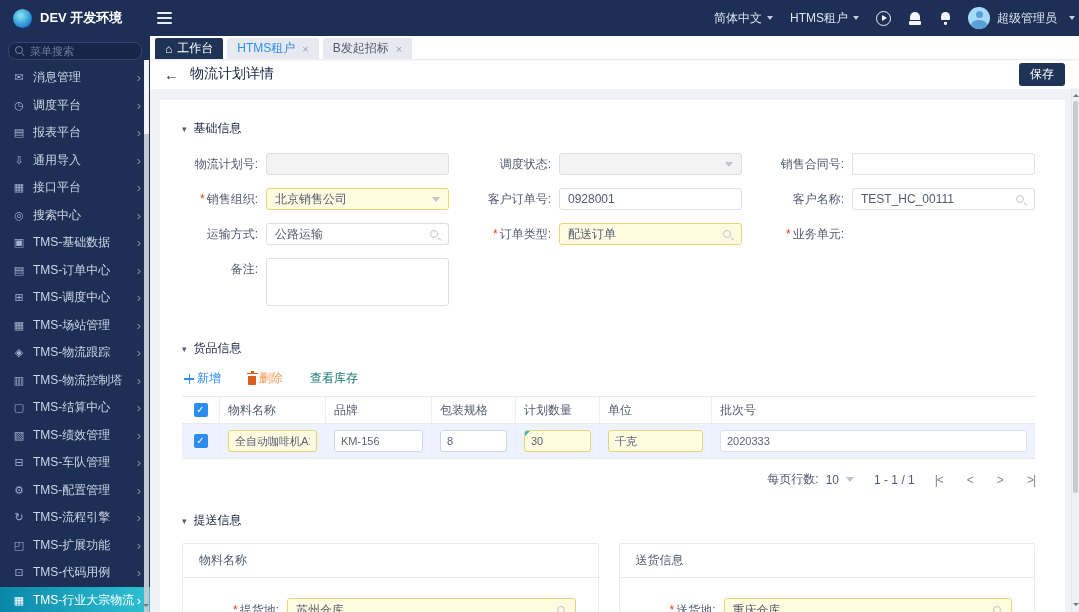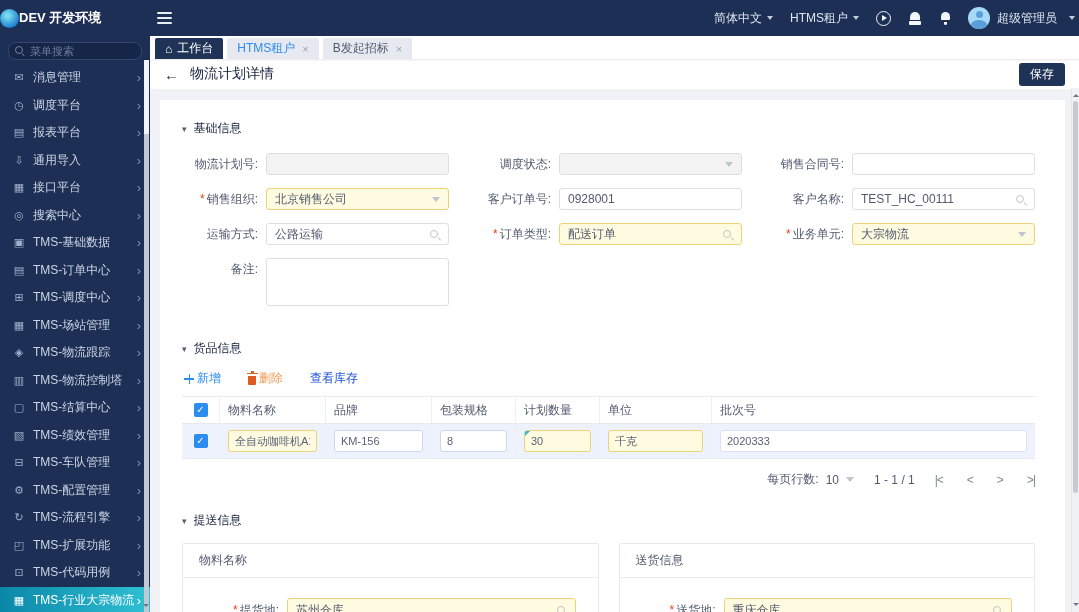--- a/index.html
+++ b/index.html
@@ -1,21 +1,21 @@
 <!DOCTYPE html>
 <html><head>
 <meta charset="utf-8">
 <style>
   *{box-sizing:border-box;margin:0;padding:0}
   html,body{width:1079px;height:612px;overflow:hidden}
   body{font-family:"Liberation Sans","DejaVu Sans",sans-serif;font-size:12px;color:#515a6e;background:#f0f2f5;position:relative}
 
   
   .topbar{position:absolute;top:0;left:0;width:1079px;height:36px;background:#1d2f54;display:flex;align-items:center;color:#fff;z-index:6}
-  .brand{display:flex;align-items:center;width:150px;flex:none}
+  .brand{display:flex;align-items:center;gap:8px;width:150px;padding-left:13px;flex:none}
   .logo{width:19px;height:19px;border-radius:50%;background:radial-gradient(circle at 40% 35%,#7adced 10%,#1a7fd4 72%);flex:none}
   .brand-name{font-weight:bold;font-size:13px;color:#fff;white-space:nowrap}
   .collapse{width:15px;height:12px;display:flex;flex-direction:column;justify-content:space-between;cursor:pointer;margin-left:7px}
   .collapse i{height:2px;background:#e9eef6;border-radius:1px}
   .topbar-right{margin-left:auto;display:flex;align-items:center;gap:17px;padding-right:4px;color:#dfe6f2}
   .tb-drop{display:flex;align-items:center;cursor:pointer;white-space:nowrap}
   .tcaret{width:0;height:0;border-left:3.5px solid transparent;border-right:3.5px solid transparent;border-top:4px solid #c3cddd;margin-left:5px}
   .ico-play{width:15px;height:15px;border:1px solid #f2f5fa;border-radius:50%;position:relative;cursor:pointer}
   .ico-play::after{content:"";position:absolute;left:4.5px;top:3px;border-left:5px solid #f2f5fa;border-top:3.5px solid transparent;border-bottom:3.5px solid transparent}
   .ico-hat{width:14px;height:13px;position:relative;cursor:pointer}
@@ -79,21 +79,21 @@
   .ctrl-area{flex:1;height:48px;border:1px solid #dcdee2;border-radius:3px;background:#fff;resize:none;outline:none;font:inherit;color:#515a6e;padding:4px 8px}
   .ico-caret{width:0;height:0;border-left:4px solid transparent;border-right:4px solid transparent;border-top:5px solid #c0c4cc;flex:none}
   .ico-search{width:11px;height:11px;position:relative;flex:none;cursor:pointer}
   .ico-search::before{content:"";position:absolute;left:1px;top:1px;width:6px;height:6px;border:1px solid #c0c4cc;border-radius:50%}
   .ico-search::after{content:"";position:absolute;left:8.5px;top:8.5px;width:3.5px;height:1px;background:#c0c4cc;transform:rotate(45deg);transform-origin:left center}
 
   
   .sec2{margin-top:34px}
   .toolbar{display:flex;align-items:center;gap:27px;margin:13px 0 9px 2px}
   .tb-btn{display:flex;align-items:center;gap:3px;cursor:pointer}
-  .tb-add{color:#2d8cf0}.tb-del{color:#f09a57}.tb-stock{color:#1d4ed8}
+  .tb-add{color:#2d8cf0}.tb-del{color:#f09a57}.tb-stock{color:#0f766e}
   .ico-plus{width:10px;height:10px;position:relative;flex:none}
   .ico-plus::before{content:"";position:absolute;left:0;top:4.5px;width:10px;height:1.6px;background:#2d8cf0}
   .ico-plus::after{content:"";position:absolute;left:4.5px;top:0;width:1.6px;height:10px;background:#2d8cf0}
   .ico-trash{width:8px;height:9px;background:#dd5c20;border-radius:0 0 1px 1px;position:relative;flex:none;margin-top:3px}
   .ico-trash::before{content:"";position:absolute;top:-3px;left:-1.5px;width:11px;height:1.8px;background:#dd5c20}
   .ico-trash::after{content:"";position:absolute;top:-5px;left:2.5px;width:3px;height:2px;background:#dd5c20}
   .gtable{border-top:1px solid #e8eaec;border-bottom:1px solid #e8eaec}
   .t-head{display:flex;height:27px;background:#fff;color:#515a6e;border-bottom:1px solid #e8eaec}
   .t-row{display:flex;height:34px;background:#eef2fc}
   .c{padding:0 8px;border-right:1px solid #eceff6;height:100%;display:flex;align-items:center;min-width:0}
@@ -359,24 +359,20 @@
         <div class="ctrl warn">
           <span class="val">配送订单</span>
           <span class="ico-search right"></span>
         </div>
       </div>
       <div class="field">
         <span class="f-label">
             <i class="req">*</i>
             <span>业务单元:</span>
           </span>
-        <div class="ctrl warn">
-          <span class="val">大宗物流</span>
-          <span class="ico-caret right"></span>
-        </div>
       </div>
 
       <div class="field top">
         <span class="f-label">备注:</span>
         <textarea class="ctrl-area" style=""></textarea>
       </div>
     </div>
 
     <div class="sec2">
       <div class="sec-title">

